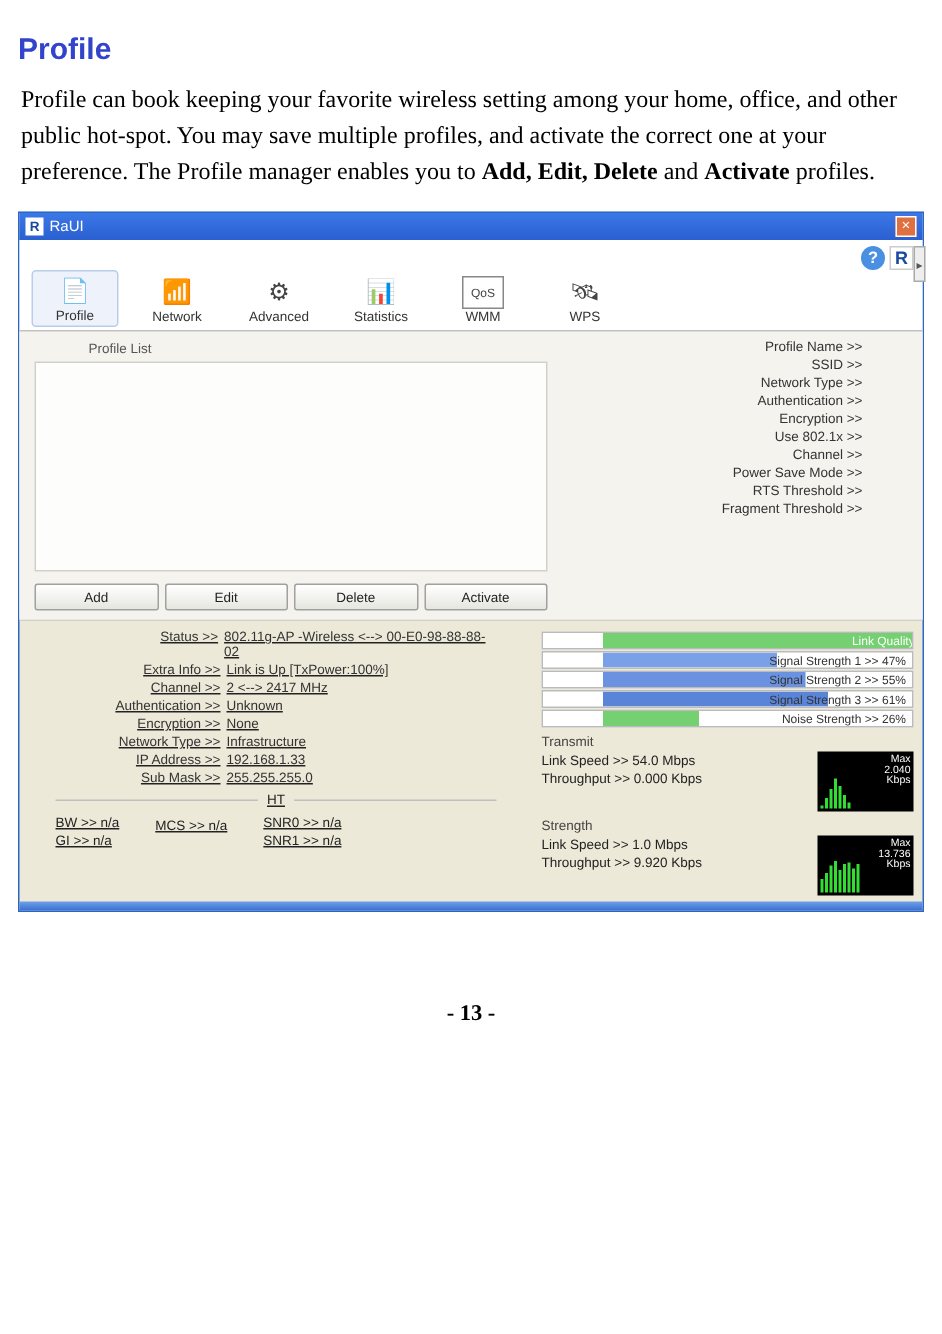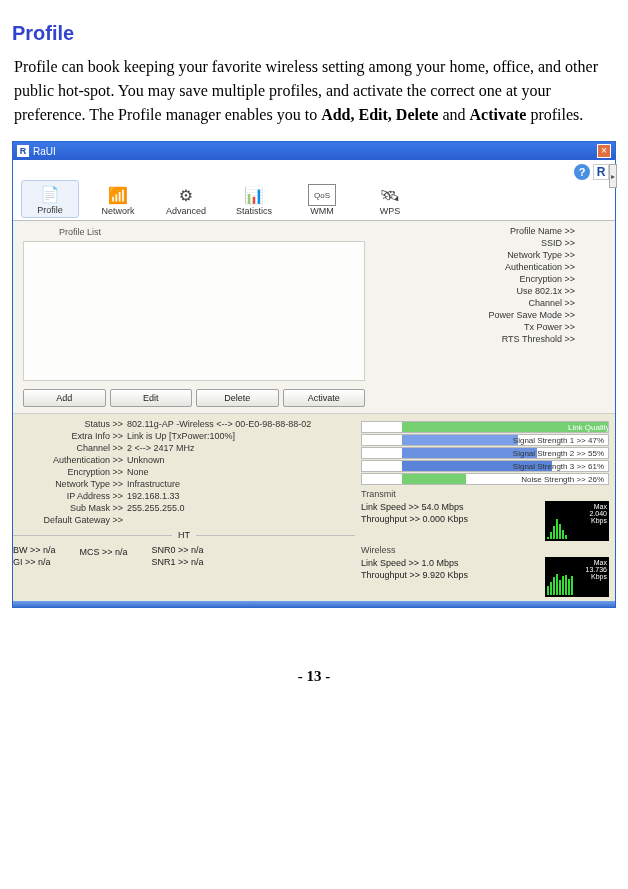--- a/index.html
+++ b/index.html
@@ -164,22 +164,23 @@
     padding: 3px 0;
     border-radius: 2px;
   }
 
   .info-bottom {
     display: grid;
     grid-template-columns: 1fr 260px;
     border-top: 1px solid #d0d0c8;
   }
   .status-block {
-    padding: 4px 0;
-    font-size: 9px;
+    padding: 4px 24px;
+    font-size: 9px;
+    text-decoration: underline;
   }
   .status-row {
     display: flex;
     gap: 4px;
     padding: 1px 0;
   }
   .status-row .k {
     width: 110px;
     text-align: right;
     color: #333;
@@ -345,25 +346,25 @@
           </div>
         <div class="kv-row">
             <span class="k">Channel &gt;&gt;</span>
             <span class="v"></span>
           </div>
         <div class="kv-row">
             <span class="k">Power Save Mode &gt;&gt;</span>
             <span class="v"></span>
           </div>
         <div class="kv-row">
-            <span class="k">Tx Power &gt;&gt;</span>
-            <span class="v"></span>
-          </div>
-        <div class="kv-row">
             <span class="k">RTS Threshold &gt;&gt;</span>
+            <span class="v"></span>
+          </div>
+        <div class="kv-row">
+            <span class="k">Fragment Threshold &gt;&gt;</span>
             <span class="v"></span>
           </div>
       </div>
     </div>
 
     <div class="info-bottom">
       <div class="status-block">
         <div class="status-row">
             <span class="k">Status &gt;&gt;</span>
             <span class="v">802.11g-AP -Wireless  &lt;--&gt; 00-E0-98-88-88-02</span>
@@ -388,24 +389,20 @@
             <span class="k">Network Type &gt;&gt;</span>
             <span class="v">Infrastructure</span>
           </div>
         <div class="status-row">
             <span class="k">IP Address &gt;&gt;</span>
             <span class="v">192.168.1.33</span>
           </div>
         <div class="status-row">
             <span class="k">Sub Mask &gt;&gt;</span>
             <span class="v">255.255.255.0</span>
-          </div>
-        <div class="status-row">
-            <span class="k">Default Gateway &gt;&gt;</span>
-            <span class="v"></span>
           </div>
 
         <div class="ht-divider">
           <span class="line"></span>
           <span>HT</span>
           <span class="line"></span>
         </div>
         <div class="ht-cols">
           <div class="ht-col">
             <div>BW &gt;&gt; n/a</div>
@@ -481,21 +478,21 @@
                   <span style="height:90%"></span>
                   <span style="height:70%"></span>
                   <span style="height:40%"></span>
                   <span style="height:20%"></span>
                 </div>
             </div>
           </div>
         </div>
 
         <div class="tr-block">
-          <div class="tr-title">Wireless</div>
+          <div class="tr-title">Strength</div>
           <div class="tr-row">
             <div class="tr-kv">
               <div>Link Speed &gt;&gt; 1.0 Mbps</div>
               <div>Throughput &gt;&gt; 9.920 Kbps</div>
             </div>
             <div class="mini-chart">
               <div class="max">Max</div>
               <div class="val">13.736</div>
               <div class="val">Kbps</div>
               <div class="bars">

